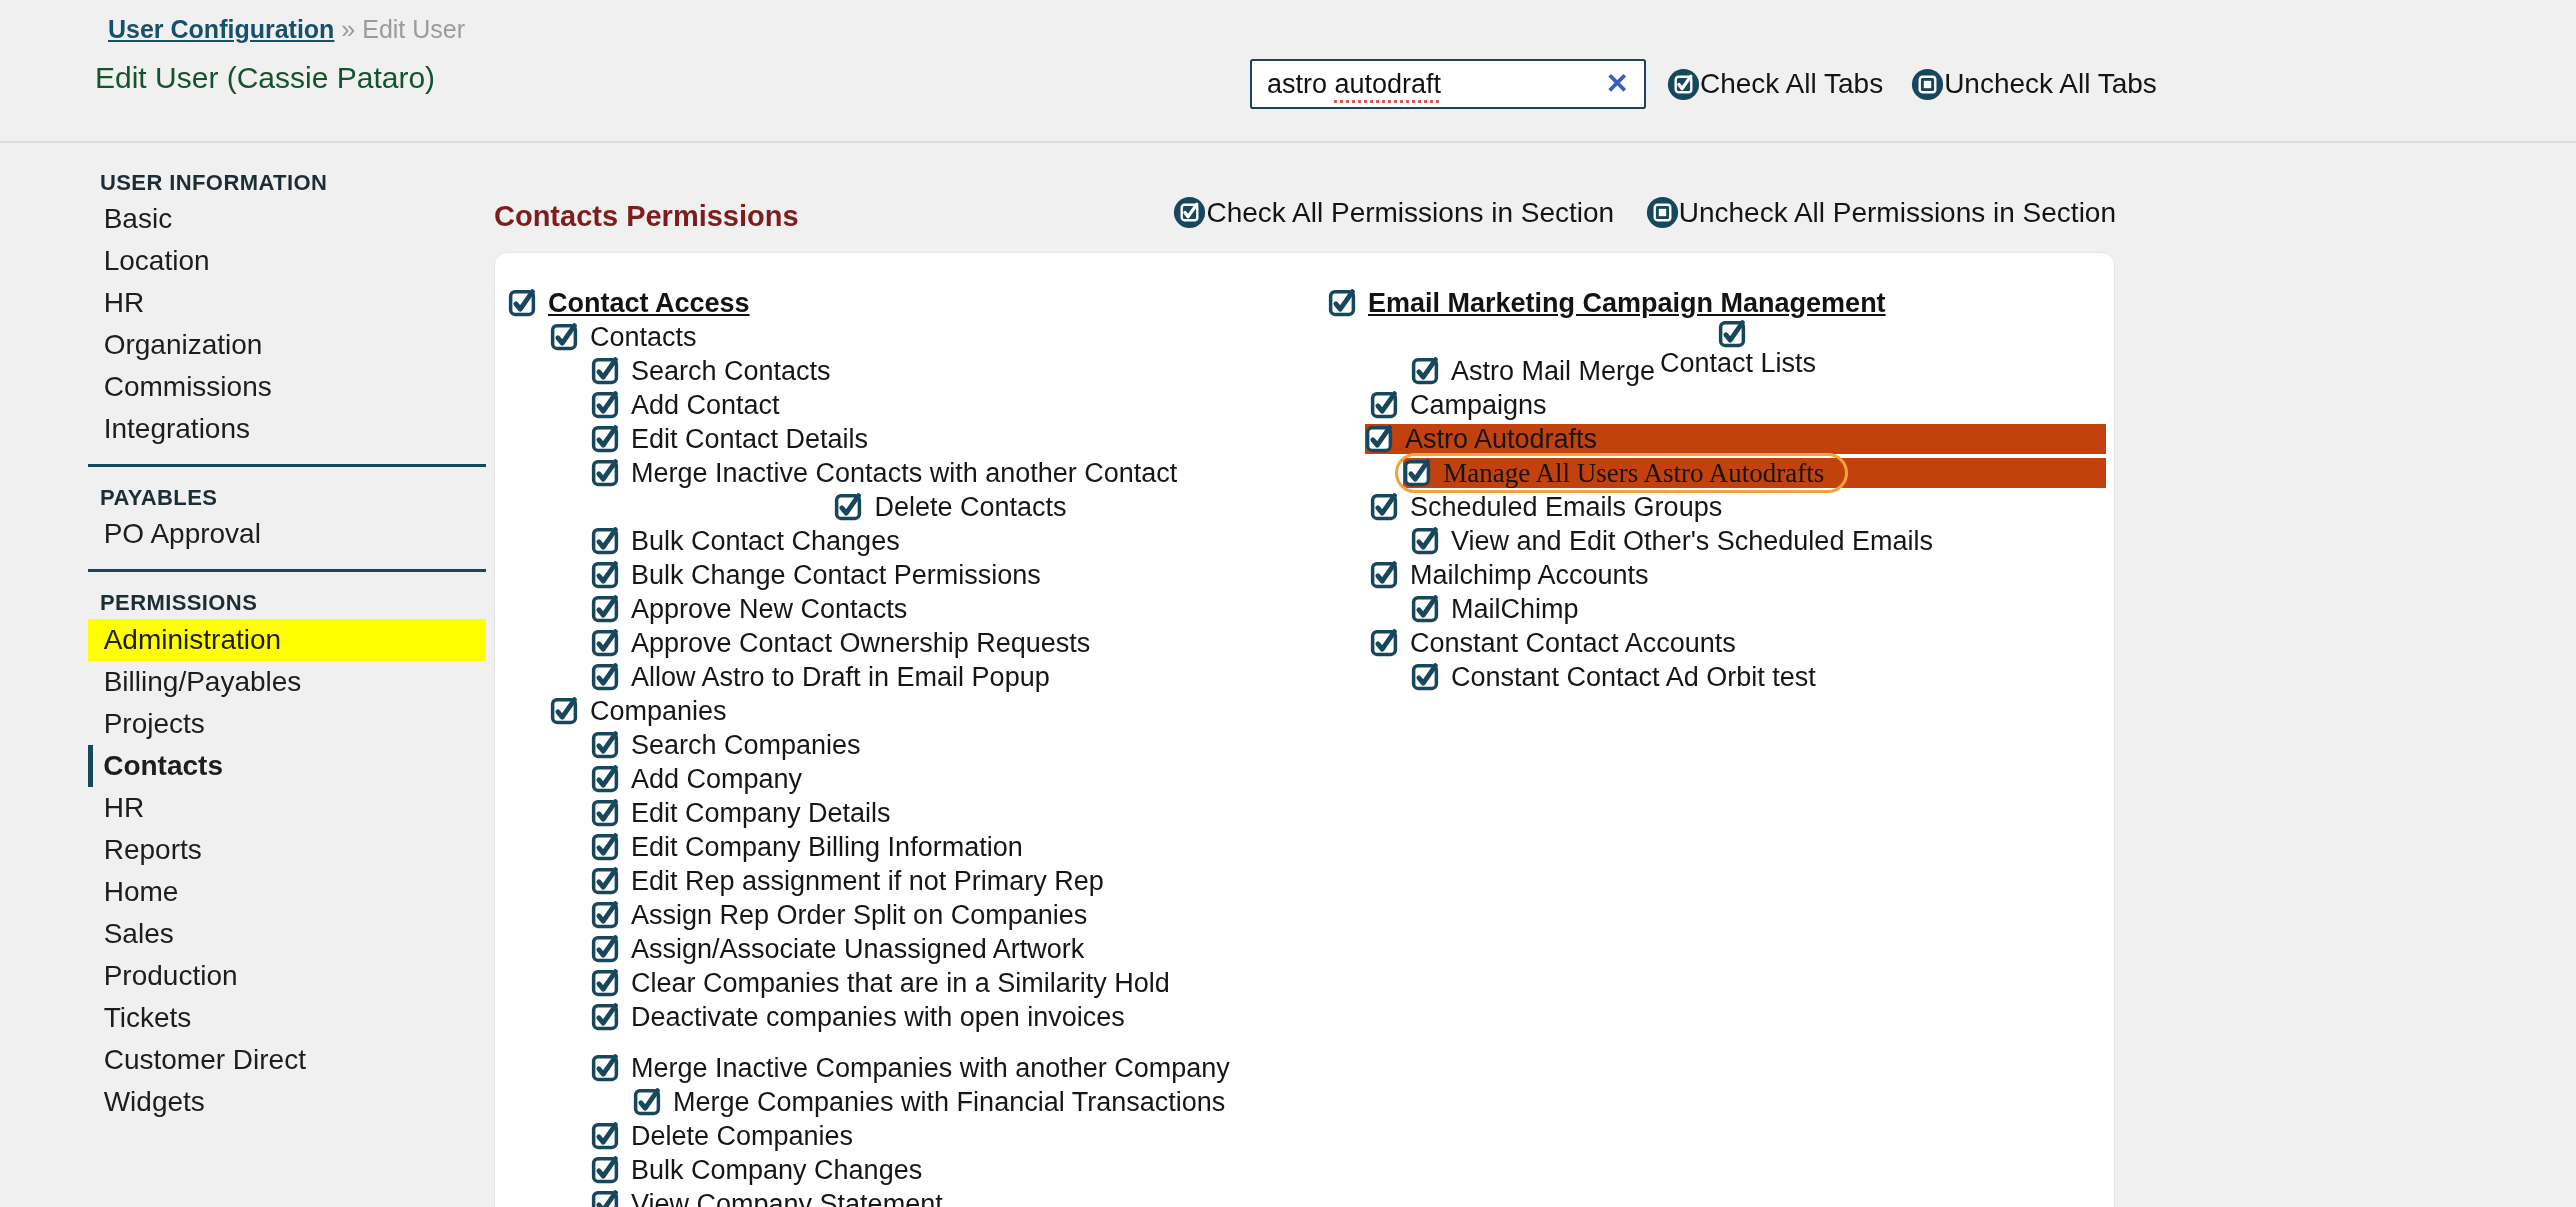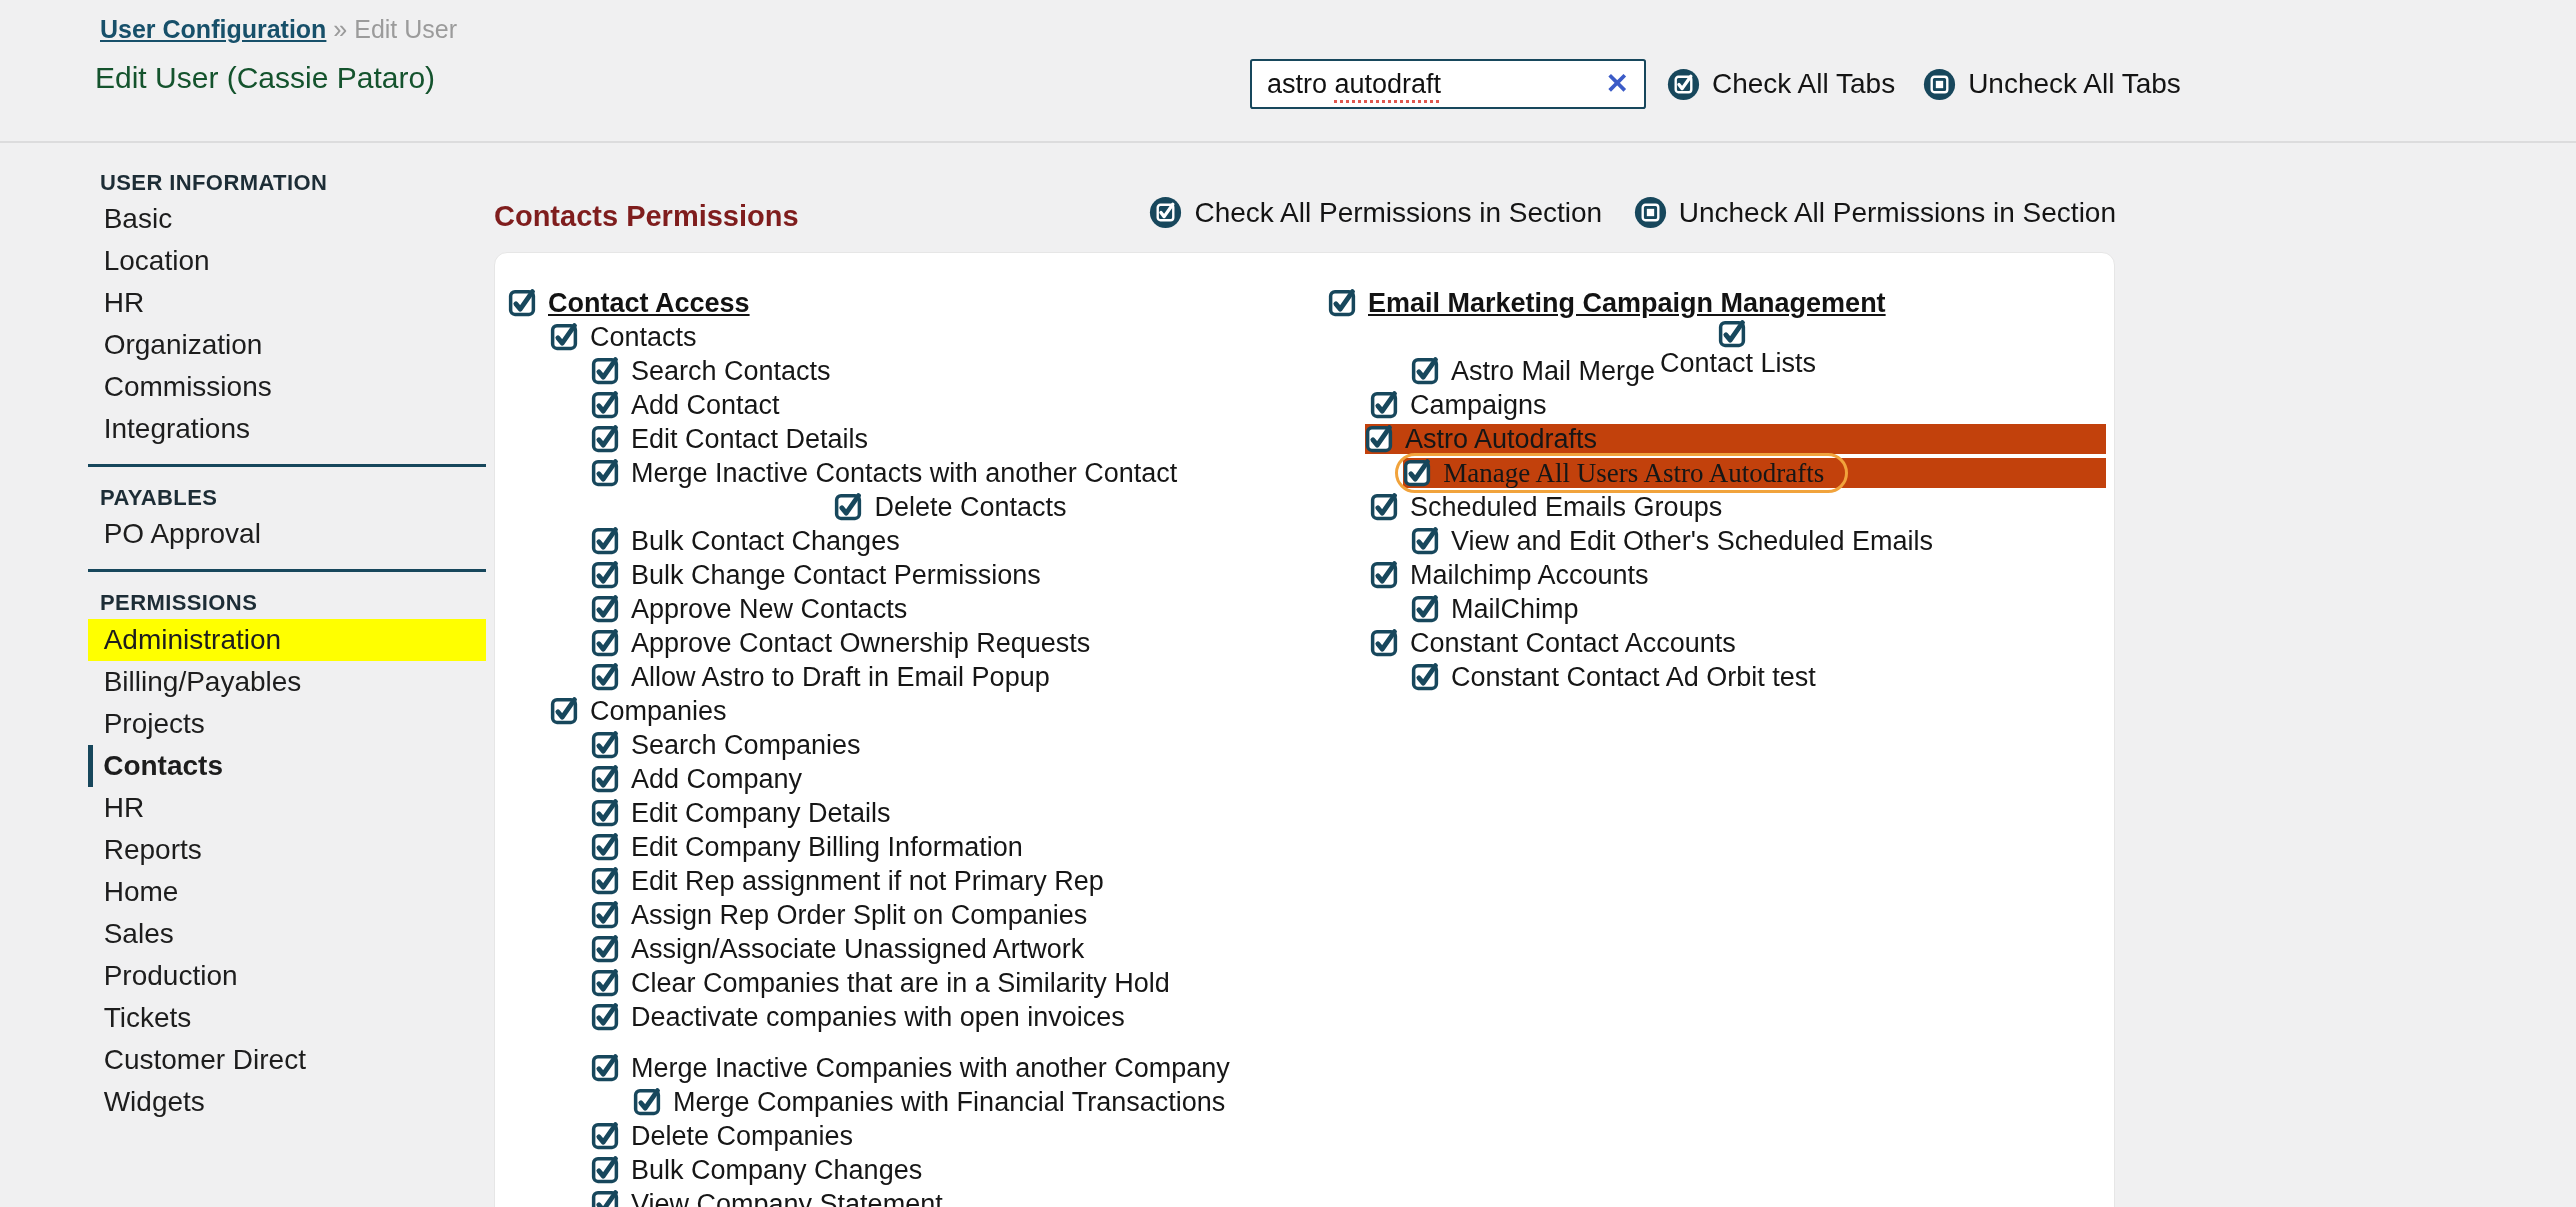--- a/index.html
+++ b/index.html
@@ -1,37 +1,37 @@
 <!DOCTYPE html>
 <html style="font-size:15px"><head>
 <meta charset="utf-8">
 <style>
   html,body{margin:0;padding:0;}
   .screen{
     position:relative;width:2576px;height:1207px;background:#f0f0f1;overflow:hidden;
     font-family:"Liberation Sans",sans-serif;color:#1d1d1d;
   }
   
-  .breadcrumb{position:absolute;left:100px;top:15px;font-size:25px;}
+  .breadcrumb{position:absolute;left:108px;top:15px;font-size:25px;}
   .crumb-link{color:#17506a;font-weight:600;text-decoration:underline;cursor:pointer;}
   .crumb-sep,.crumb-current{color:#9b9b9b;}
   .page-title{position:absolute;left:95px;top:61px;font-size:30px;font-weight:400;color:#14532d;}
   .top-divider{position:absolute;left:0;top:141px;width:2576px;height:1.9px;background:#dcdcdd;}
 
   .search-box{
     position:absolute;left:1250px;top:59px;width:396px;height:50px;box-sizing:border-box;
     background:#fff;border:2.8px solid #17475c;border-radius:2.8px;
     display:flex;align-items:center;padding:0 15px;font-size:27px;cursor:text;
   }
   .search-text{flex:1;white-space:pre;color:#111;}
   .misspell{text-decoration:underline dotted #e0584f 2.8px;text-underline-offset:6.5px;}
   .clear-x{color:#3b5bc7;font-size:28px;font-weight:700;cursor:pointer;line-height:1;}
 
   .tabs-toolbar{position:absolute;left:1667px;top:59px;height:50px;display:flex;align-items:center;gap:28px;}
-  .icon-btn{display:flex;align-items:center;gap:12px;cursor:pointer;}
+  .icon-btn{display:flex;align-items:center;gap:0;cursor:pointer;}
   .icon-btn .lbl{font-size:28px;font-weight:500;color:#141414;white-space:nowrap;}
   .circle-icon{width:33px;height:33px;flex-shrink:0;}
 
   
   .sidebar{position:absolute;left:88px;top:167px;width:398px;font-size:28px;}
   .sb-heading{height:31px;display:flex;align-items:center;padding-left:12px;
     font-size:22px;font-weight:700;letter-spacing:0.4px;color:#1d2d36;}
   .sb-item{height:42px;display:flex;align-items:center;padding-left:15.7px;cursor:pointer;box-sizing:border-box;}
   .sb-item.hl{background:#ffff00;}
   .sb-item.active{border-left:5.6px solid #17475c;padding-left:10.2px;font-weight:700;}

